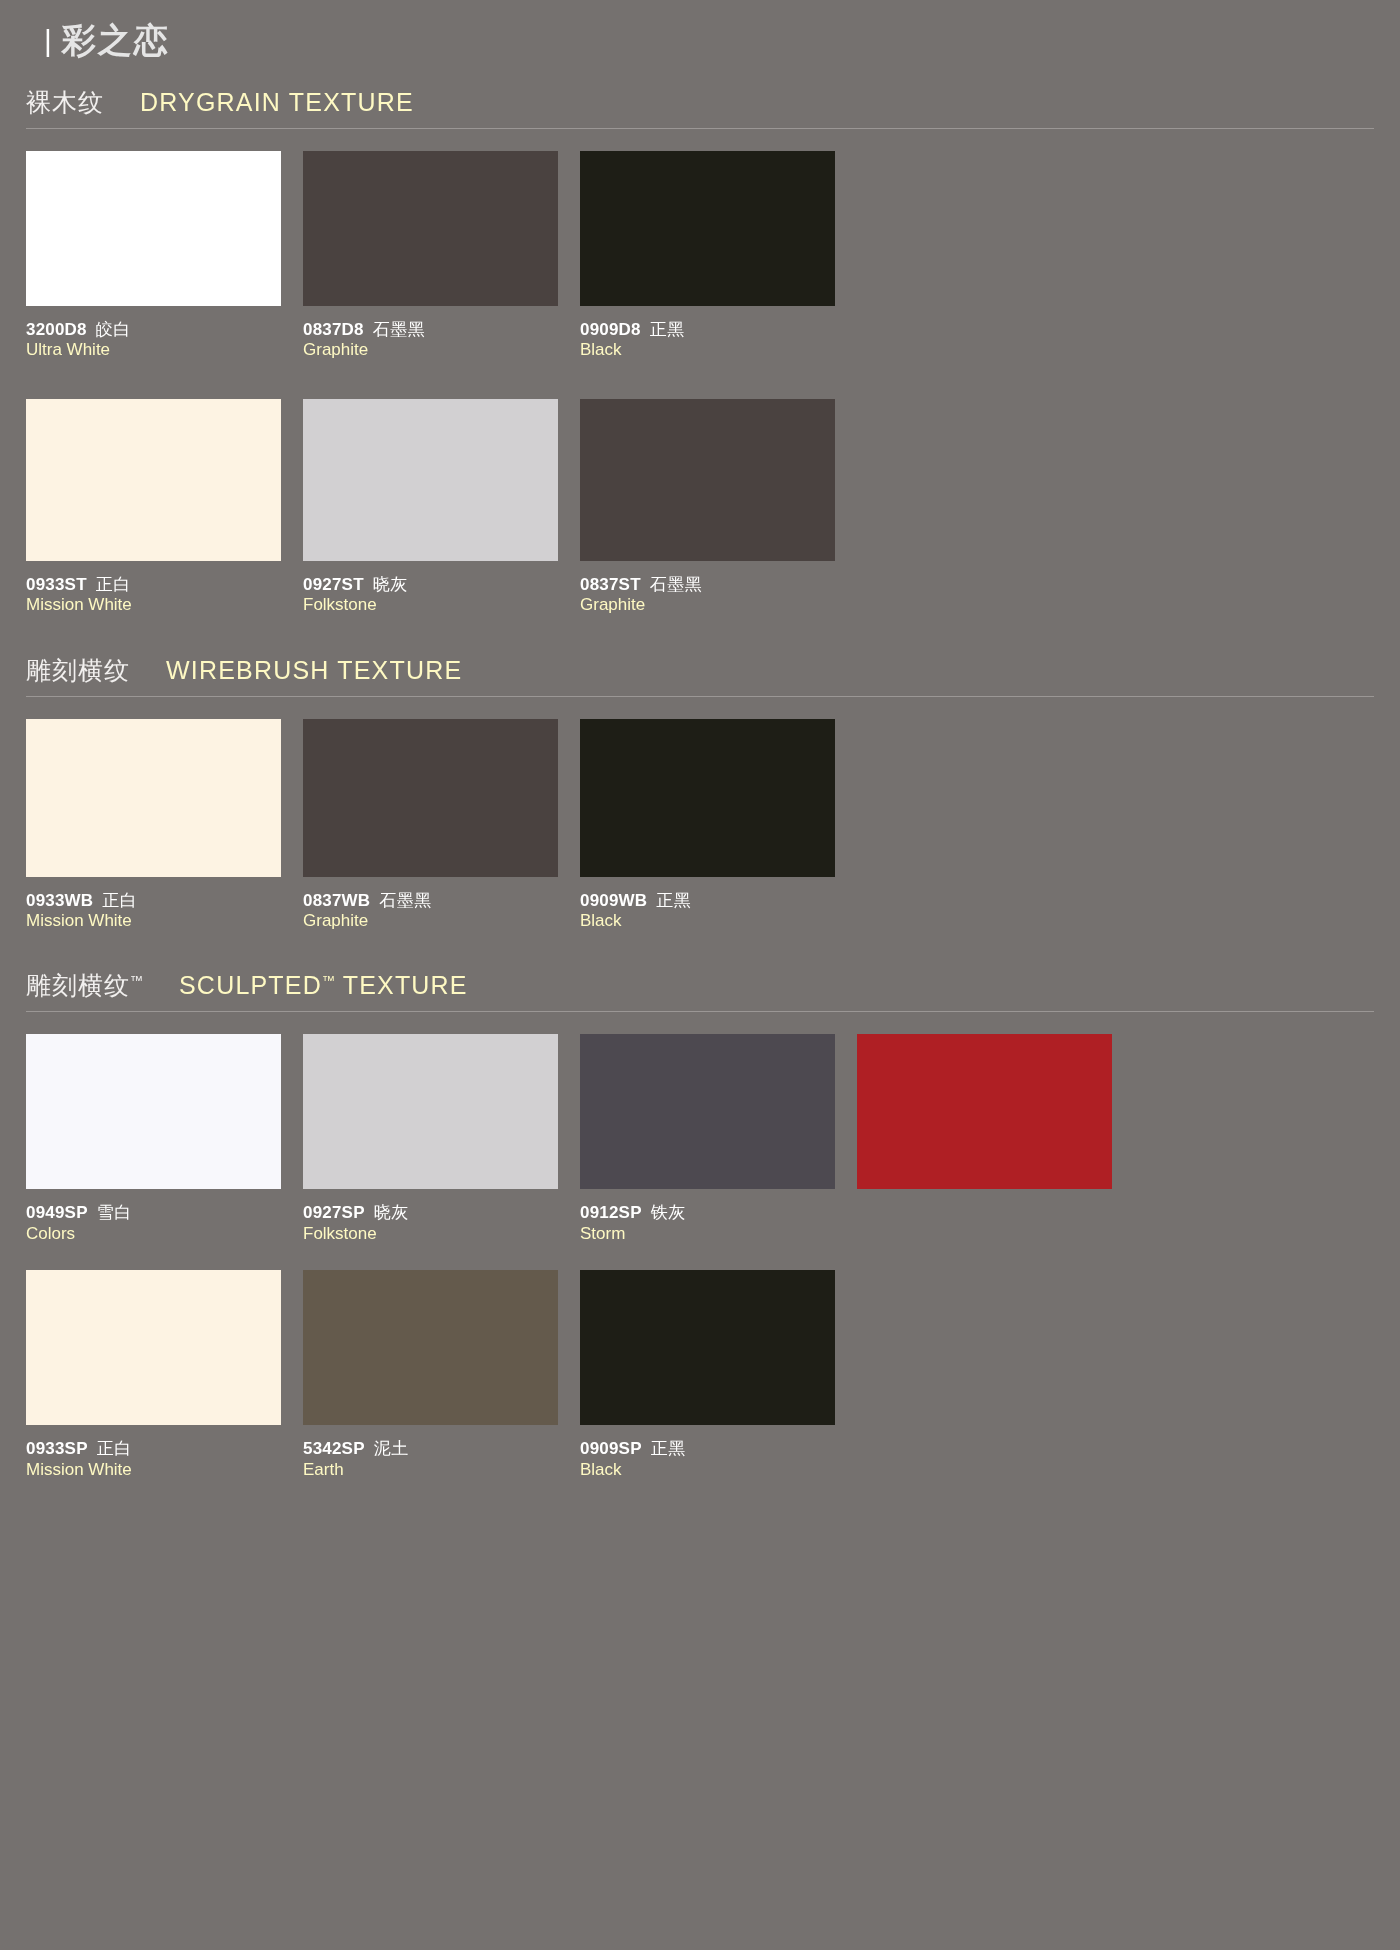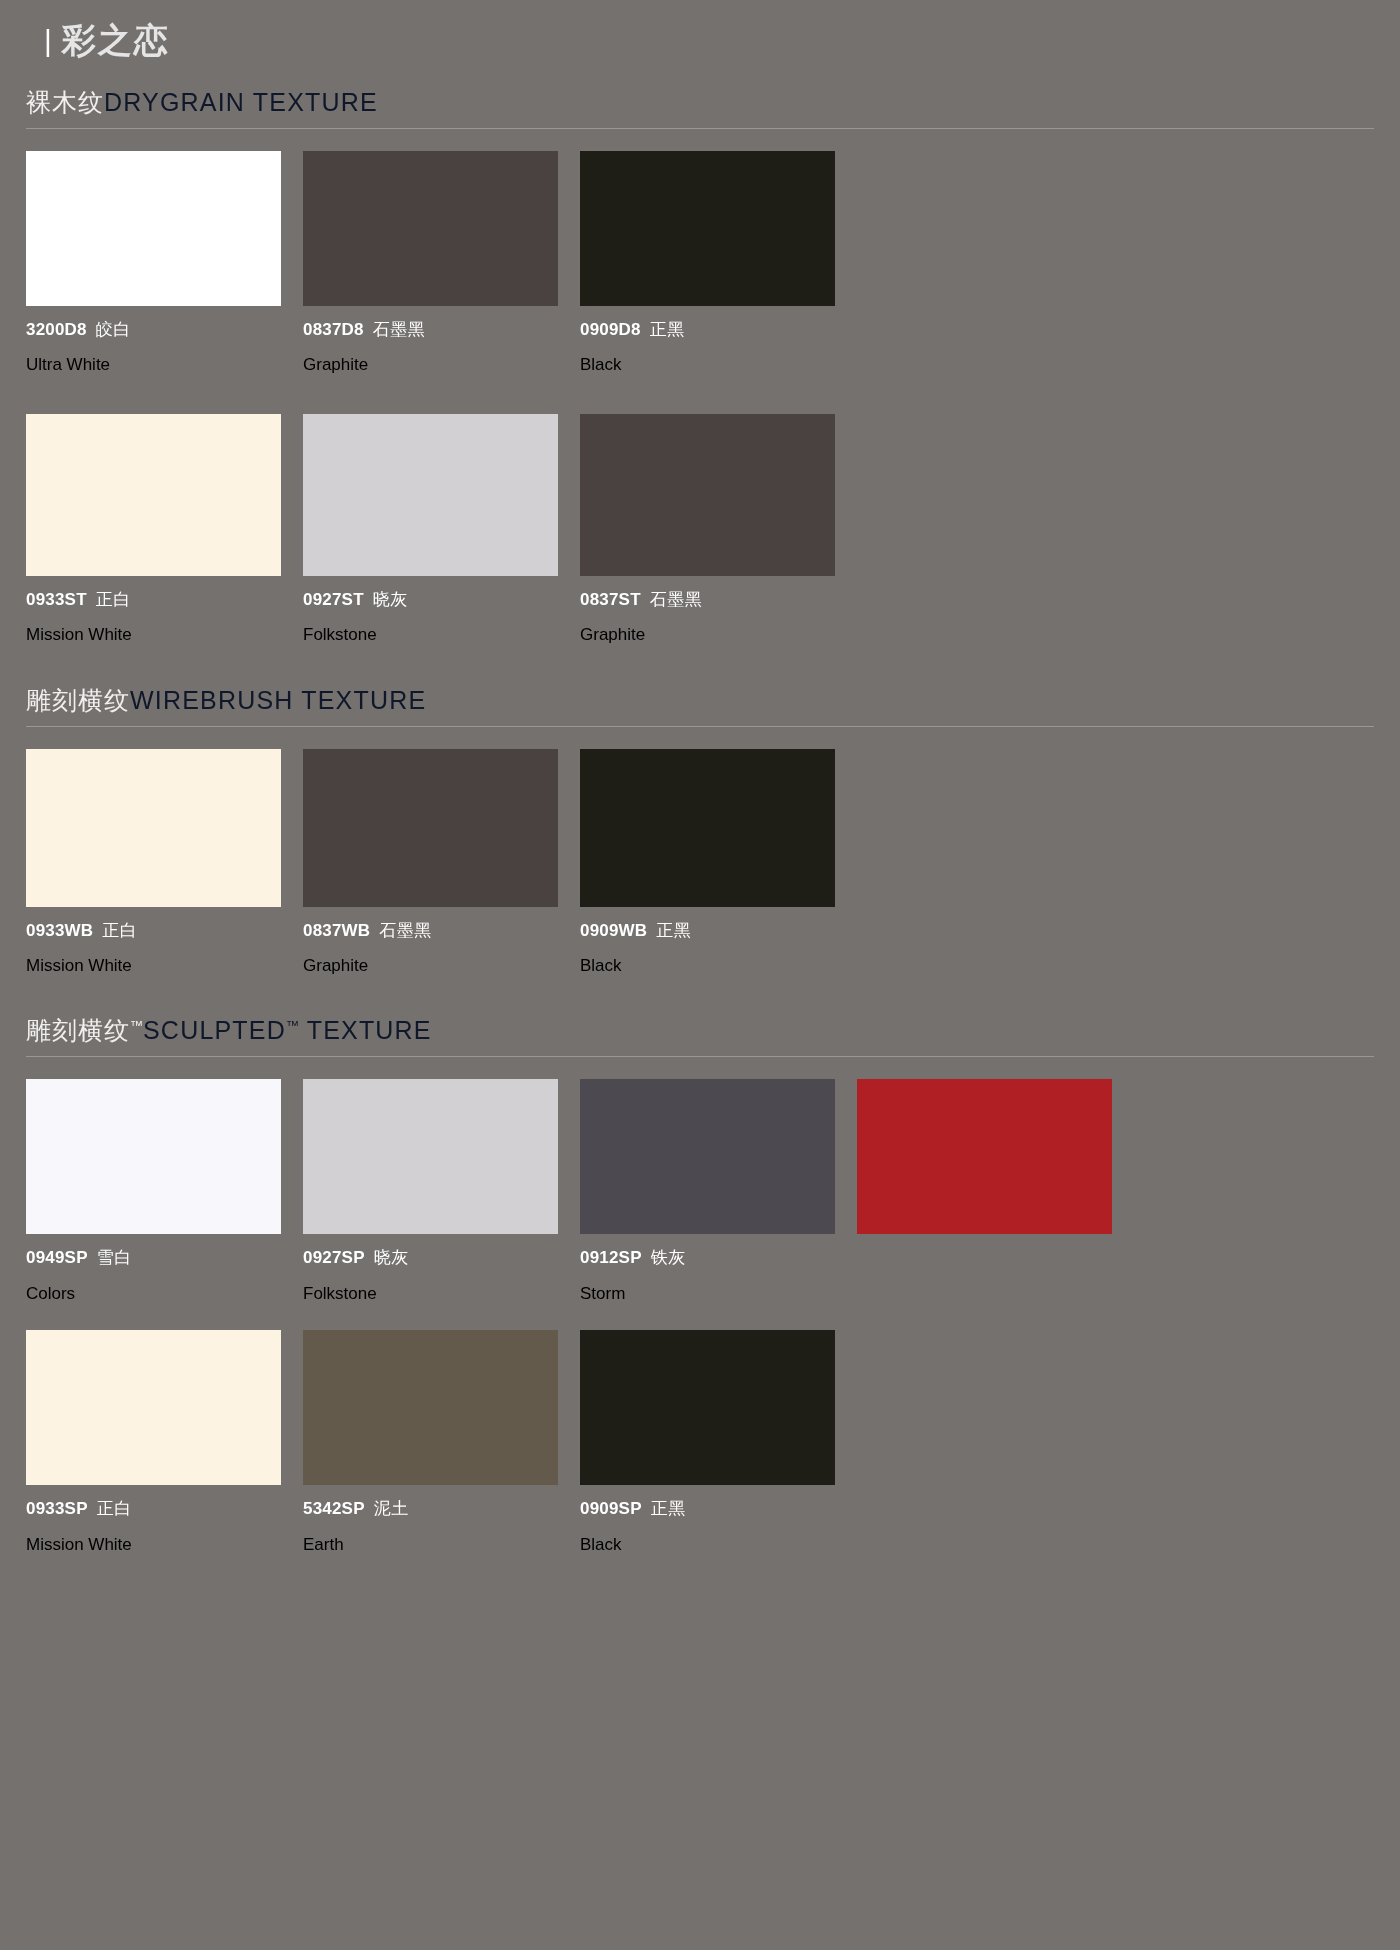--- a/index.html
+++ b/index.html
@@ -53,33 +53,35 @@
   
   .section {
     padding: 0 26px 0 26px;
   }
   .section-head {
     display: flex;
     align-items: baseline;
     padding-bottom: 9px;
     border-bottom: 1px solid #9b9795;
     margin-bottom: 22px;
+    gap: 20px;
   }
   .section-cn {
     font-size: 25px;
     color: #f2f0ef;
     font-weight: 400;
     letter-spacing: 1px;
     white-space: nowrap;
   }
   .section-en {
     font-size: 25px;
-    color: #0f172a;
+    color: #fef9c3;
     font-weight: 400;
     letter-spacing: 1.2px;
+    margin-left: 16px;
     white-space: nowrap;
   }
   .tm { font-size: 0.52em; vertical-align: super; letter-spacing: 0; }
 
   
   .swatch-grid {
     display: flex;
     flex-wrap: wrap;
     gap: 14px 22px;
   }
@@ -105,22 +107,22 @@
     letter-spacing: 0.2px;
   }
   .swatch-cn {
     font-weight: 400;
     margin-left: 9px;
     letter-spacing: 0.5px;
   }
   .swatch-en {
     font-size: 17px;
     line-height: 1.2;
-    color: #000000;
-    margin-top: 15px;
+    color: #fef9c3;
+    margin-top: 0;
     font-weight: 400;
     white-space: nowrap;
   }
 
   .sec-gap { height: 38px; }
   .row-gap { height: 26px; }
 </style>
 </head>
 <body>
 

